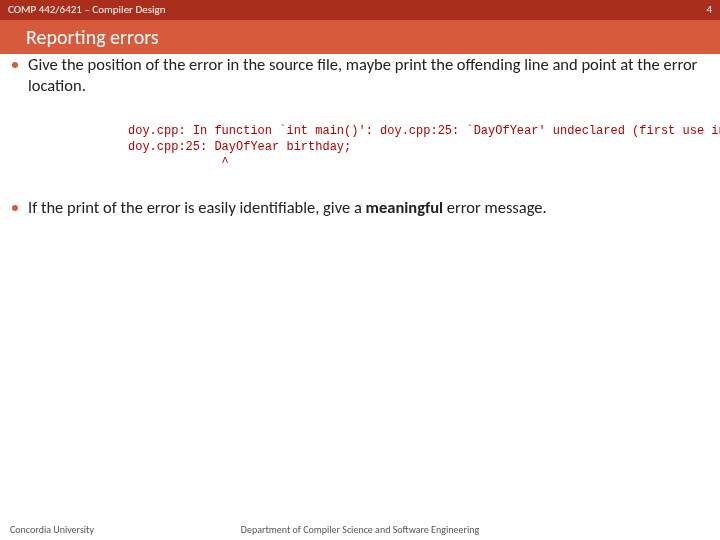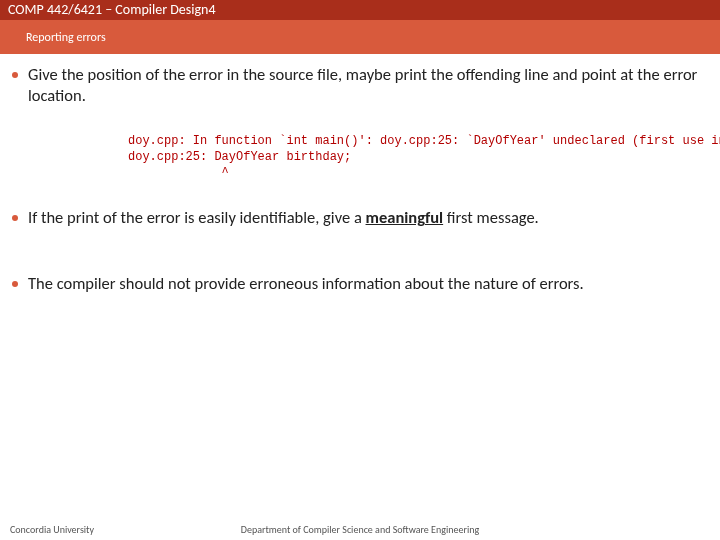--- a/index.html
+++ b/index.html
@@ -1,25 +1,25 @@
 <!DOCTYPE html>
 <html><head>
 <meta charset="utf-8">
 <style>
   * { margin: 0; padding: 0; box-sizing: border-box; }
   html, body { width: 720px; height: 540px; font-family: "Segoe UI", Calibri, sans-serif; background: #fff; overflow: hidden; }
   .slide { position: relative; width: 720px; height: 540px; }
-  .topbar { position: relative; width: 100%; height: 20px; background: #a92e1b; color: #fff; font-size: 14px; line-height: 20px; padding: 0 8px; display: flex; }
-  .titlebar { width: 100%; height: 34px; background: #d85a3c; color: #fff; font-size: 12px; line-height: 34px; padding-left: 26px; font-weight: 300; }
-  .content { padding: 10px 12px 0 12px; }
+  .topbar { position: relative; width: 100%; height: 20px; background: #a92e1b; color: #fff; font-size: 11px; line-height: 20px; padding: 0 8px; display: flex; justify-content: space-between; }
+  .titlebar { width: 100%; height: 34px; background: #d85a3c; color: #fff; font-size: 20px; line-height: 34px; padding-left: 26px; font-weight: 300; }
+  .content { padding: 0 12px 0 12px; }
   .bullet { display: flex; align-items: flex-start; margin-bottom: 26px; }
   .bullet .dot { width: 6px; height: 6px; border-radius: 50%; background: #d85a3c; margin-top: 8px; margin-right: 10px; flex-shrink: 0; }
   .bullet .txt { font-size: 16.5px; color: #222; line-height: 1.3; }
   .code { font-family: "Courier New", monospace; font-size: 12px; font-weight: normal; color: #b30000; white-space: pre; margin: 0 0 26px 116px; line-height: 1.35; }
-  .bold { font-weight: 700; text-decoration: underline; }
+  .bold { font-weight: 700; }
   .footer { position: absolute; bottom: 0; left: 0; width: 100%; height: 20px; font-size: 10px; color: #555; line-height: 20px; padding: 0 10px; display: flex; justify-content: space-between; }
   .footer .mid { position: absolute; left: 50%; transform: translateX(-50%); }
 </style>
 </head>
 <body>
 
 <div class="slide">
 
   <div class="topbar">
     <span>COMP 442/6421 – Compiler Design</span>
@@ -35,30 +35,26 @@
       <span class="txt">Give the position of the error in the source file, maybe print the offending line and point at the error location.</span>
     </div>
 
     <div class="code">doy.cpp: In function `int main()': doy.cpp:25: `DayOfYear' undeclared (first use in this function)
 doy.cpp:25: DayOfYear birthday;
              ^</div>
 
     <div class="bullet">
       <span class="dot"></span>
       <span class="txt">
-        <span>If the print of the error is easily identifiable, give a </span><span class="bold">meaningful</span><span> first message.</span>
+        <span>If the print of the error is easily identifiable, give a </span><span class="bold">meaningful</span><span> error message.</span>
       </span>
     </div>
 
     <div style="height:18px"></div>
 
-    <div class="bullet">
-      <span class="dot"></span>
-      <span class="txt">The compiler should not provide erroneous information about the nature of errors.</span>
-    </div>
 
   </div>
 
   <div class="footer">
     <span>Concordia University</span>
     <span class="mid">Department of Compiler Science and Software Engineering</span>
   </div>
 
 </div>
 

